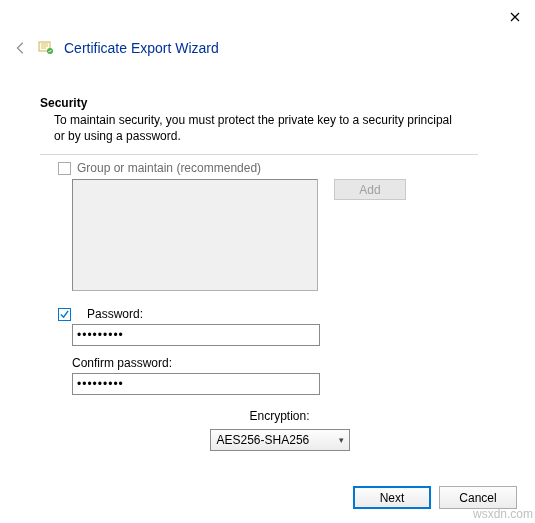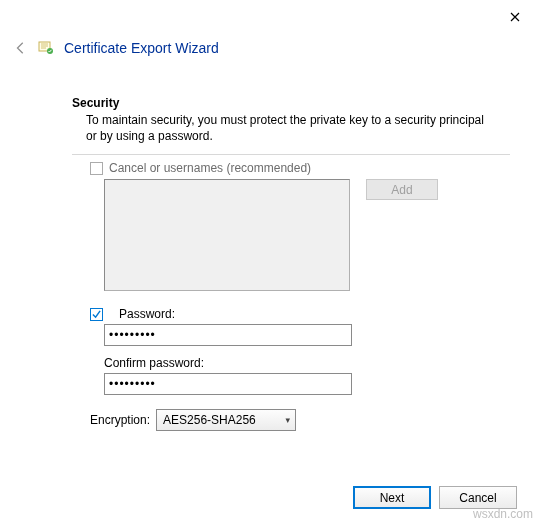--- a/index.html
+++ b/index.html
@@ -6,21 +6,21 @@
     body { width: 535px; height: 523px; background: #fff; color: #000; font-size: 12px; position: relative; overflow: hidden; }
 
     .titlebar { height: 34px; display: flex; justify-content: flex-end; align-items: center; }
     .close { width: 40px; height: 34px; display: flex; align-items: center; justify-content: center; font-size: 14px; color: #000; }
 
     .header { display: flex; align-items: center; gap: 10px; padding: 6px 0 12px 14px; }
     .back-arrow { width: 14px; height: 14px; color: #606060; }
     .cert-icon { width: 16px; height: 16px; }
     .header-title { font-size: 14px; color: #003399; }
 
-    .content { padding: 28px 34px 0 72px; }
+    .content { padding: 28px 34px 0 28px; margin-left: 12px; }
     .section-label { font-weight: 600; }
     .section-desc { padding: 2px 0 0 14px; line-height: 1.35; width: 420px; }
 
     .divider { border: none; border-top: 1px solid #d8d8d8; margin: 10px 0 6px 0; width: 438px; }
 
     .row-chk { display: flex; align-items: center; gap: 6px; padding-left: 18px; color: #6d6d6d; }
     .chk { width: 13px; height: 13px; border: 1px solid #ababab; background: #fff; display: inline-flex; align-items: center; justify-content: center; }
     .chk.checked { border-color: #0078d4; }
     .chk.checked svg { display: block; }
     .chk svg { display: none; width: 9px; height: 9px; }
@@ -29,21 +29,21 @@
     .listbox { width: 246px; height: 112px; background: #f0f0f0; border: 1px solid #b0b0b0; border-top-color: #8a8a8a; border-left-color: #8a8a8a; }
     .side-btns { display: flex; flex-direction: column; gap: 6px; }
     .side-btn { width: 72px; height: 21px; background: #e7e7e7; border: 1px solid #c9c9c9; color: #a0a0a0; font-size: 12px; }
 
     .row-pw { padding: 16px 0 0 18px; }
     .pw-head { display: flex; align-items: center; gap: 16px; }
     .pw-label { color: #000; }
     .txt { width: 248px; height: 22px; border: 1px solid #8a8a8a; padding: 2px 4px; margin: 3px 0 0 14px; font-size: 12px; letter-spacing: 1px; }
     .sub-label { padding: 10px 0 0 14px; }
 
-    .enc-row { display: flex; align-items: center; gap: 6px; padding: 14px 0 0 18px; }
+    .enc-row { display: flex; align-items: center; gap: 6px; padding: 14px 0 0 18px; flex-direction: column; }
     .select-wrap { position: relative; width: 140px; height: 22px; }
     .select { width: 100%; height: 100%; border: 1px solid #8a8a8a; background: linear-gradient(#fdfdfd, #ececec); display: flex; align-items: center; padding: 0 6px; font-size: 12px; }
     .select-caret { position: absolute; right: 6px; top: 50%; transform: translateY(-50%); font-size: 9px; color: #444; }
 
     .footer { position: absolute; bottom: 14px; right: 18px; display: flex; gap: 8px; }
     .btn { width: 78px; height: 23px; font-size: 12px; border: 1px solid #adadad; background: linear-gradient(#fdfdfd, #ececec); }
     .btn.primary { border: 2px solid #0078d4; height: 23px; }
     .wm2 { position: absolute; right: 2px; bottom: 2px; font-size: 12px; color: #c0c0c0; }
   </style>
 </head>
@@ -73,21 +73,21 @@
 <div class="content">
   <div class="section-label">Security</div>
   <div class="section-desc">To maintain security, you must protect the private key to a security principal or by using a password.</div>
 
   <hr class="divider">
 
   <div class="row-chk">
     <span class="chk">
       
     </span>
-    <span>Cancel or usernames (recommended)</span>
+    <span>Group or maintain (recommended)</span>
   </div>
 
   <div class="list-area">
     <div class="listbox"></div>
     <div class="side-btns">
       <button class="side-btn">Add</button>
     </div>
   </div>
 
   <div class="row-pw">

